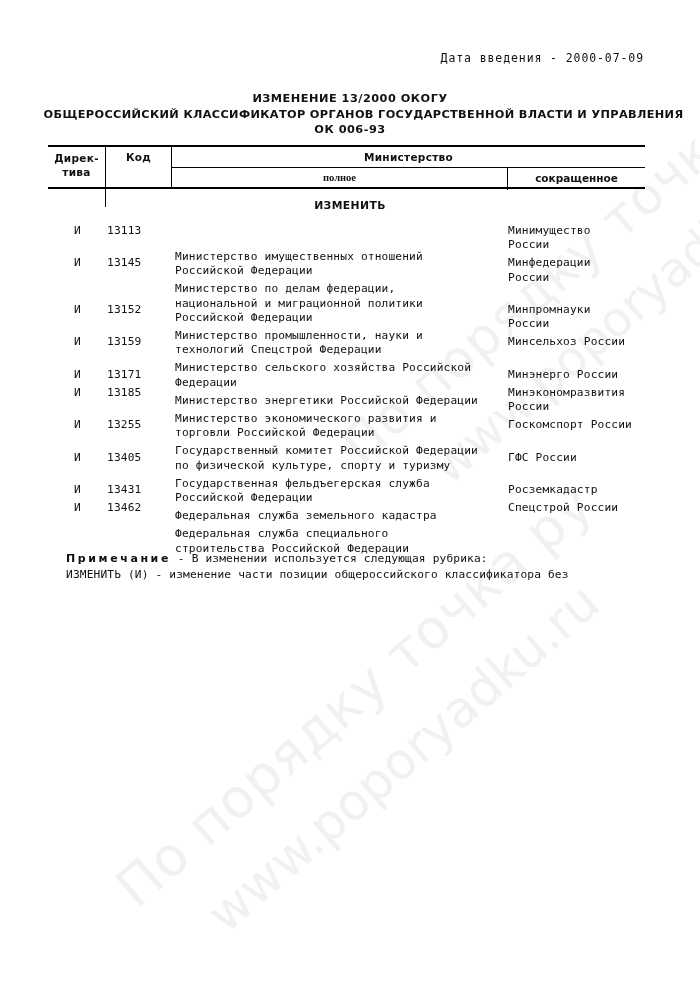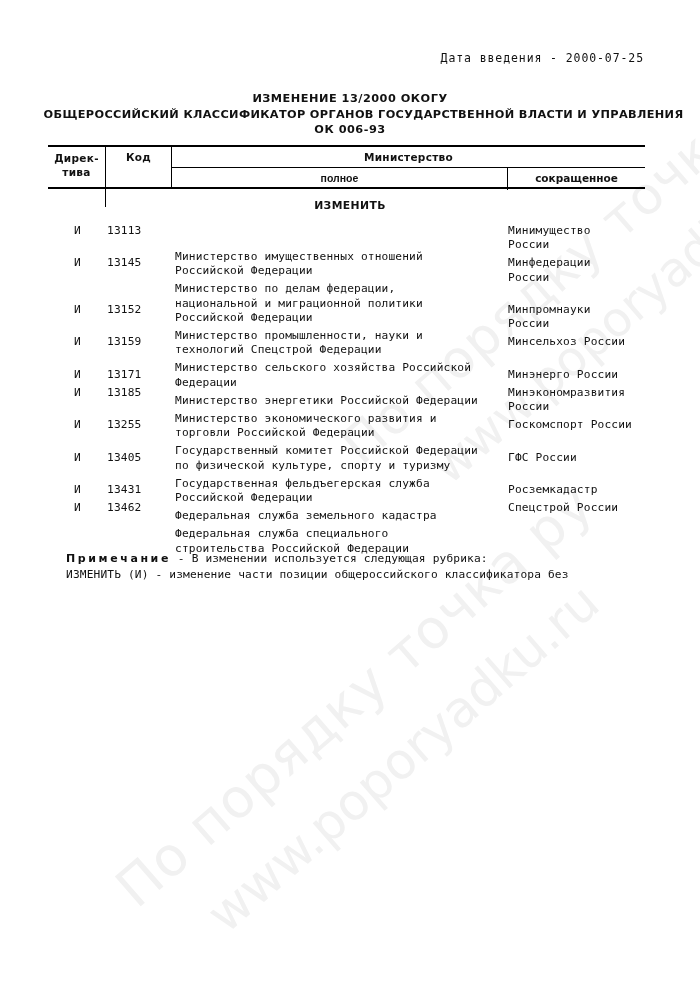--- a/index.html
+++ b/index.html
@@ -158,21 +158,21 @@
   .th-full {
     position: absolute;
     left: 0;
     top: 0;
     width: 336px;
     height: 22px;
     border-right: 1.6px solid #000;
     box-sizing: border-box;
     text-align: center;
     padding-top: 4px;
-    font-family: Liberation Sans, sans-serif;
+    font-family: Liberation Serif, serif;
     font-weight: bold;
     font-size: 10.5px;
   }
   .th-short {
     position: absolute;
     left: 336px;
     top: 0;
     width: 137px;
     height: 22px;
     box-sizing: border-box;
@@ -271,21 +271,21 @@
 
   <div class="watermark-layer">
     <div class="wm wm-1">По порядку точка ру</div>
     <div class="wm wm-2">www.poporyadku.ru</div>
     <div class="wm wm-3">По порядку точка ру</div>
     <div class="wm wm-4">www.poporyadku.ru</div>
   </div>
 
   <div class="content">
 
-    <div class="intro-date">Дата введения - 2000-07-25</div>
+    <div class="intro-date">Дата введения - 2000-07-09</div>
 
     <div class="title-block">
       <span class="t-line">ИЗМЕНЕНИЕ 13/2000 ОКОГУ</span>
       <span class="t-line t-wide">ОБЩЕРОССИЙСКИЙ КЛАССИФИКАТОР ОРГАНОВ ГОСУДАРСТВЕННОЙ ВЛАСТИ И УПРАВЛЕНИЯ</span>
       <span class="t-line">ОК 006-93</span>
     </div>
 
     <div class="tbl-header">
       <div class="th-col th-directive">Дирек-
 тива</div>

